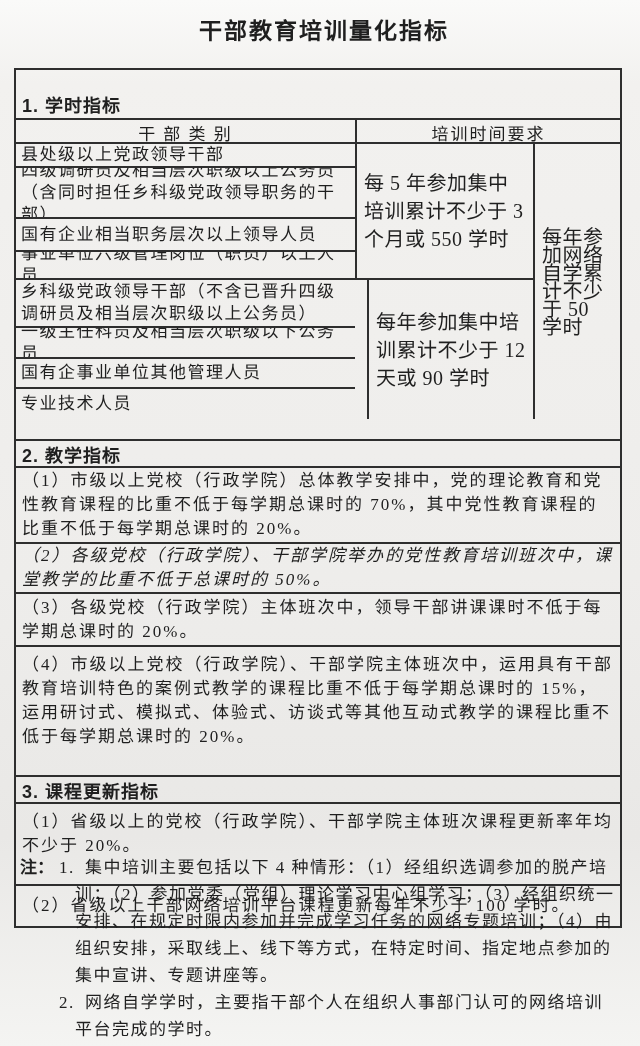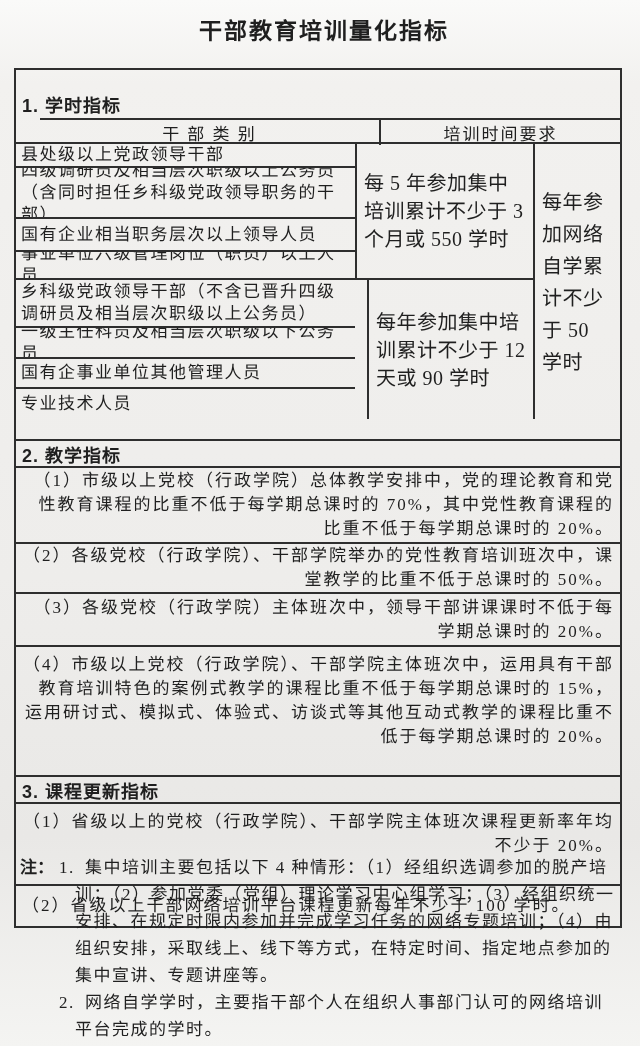--- a/index.html
+++ b/index.html
@@ -30,21 +30,20 @@
     height:28px;display:flex;align-items:center;
     padding:0 6px;
     font-family:"Liberation Sans", sans-serif;
     font-size:18px;font-weight:bold;letter-spacing:1px;margin-top:20px;
   }
   .sec-header.h27{height:27px;}
   
   .colhead{
     display:grid;grid-template-columns:339px 1fr;
     height:24px;
-    margin-left:24px;
   }
   .colhead > div{
     display:flex;align-items:center;justify-content:center;
     font-size:17px;letter-spacing:2px;box-sizing:border-box;
   }
   .colhead > div + div{border-left:2px solid #2e2e2e;}
   
   .grid1{
     display:grid;
     grid-template-columns:339px 178px 1fr;
@@ -62,30 +61,29 @@
   .cat.last{border-bottom:none;}
   .req{
     display:flex;align-items:center;
     padding:0 7px;
     font-size:20px;line-height:28px;letter-spacing:0.5px;
     border-left:2px solid #2e2e2e;
     overflow:hidden;
   }
   .req-a{grid-column:2;grid-row:1/5;border-bottom:2px solid #2e2e2e;}
   .req-b{grid-column:2;grid-row:5/9;margin-left:12px;}
-  .req-c{grid-column:3;grid-row:1/9;line-height:32px;word-break:break-all;}
+  .req-c{grid-column:3;grid-row:1/9;line-height:18px;word-break:break-all;}
   
   .txtcell{
     display:flex;align-items:center;
     padding:0 6px;
     font-size:17px;line-height:24px;letter-spacing:2px;
     overflow:hidden;
-    text-align:right;
   }
-  .h76{height:76px;} .h50{height:50px;} .h53{height:53px;} .h110{height:110px;}
+  .h76{height:76px;} .h50{height:50px;font-style:italic;} .h53{height:53px;} .h110{height:110px;}
   .h55{height:62px;} .h42{height:42px;margin-top:20px;}
   
   .notes{
     position:absolute;top:854px;left:20px;width:600px;
     font-size:17px;line-height:27px;letter-spacing:1.5px;
   }
   .note-label{
     position:absolute;left:0;top:0;
     font-family:"Liberation Sans", sans-serif;
     font-weight:bold;letter-spacing:0;

